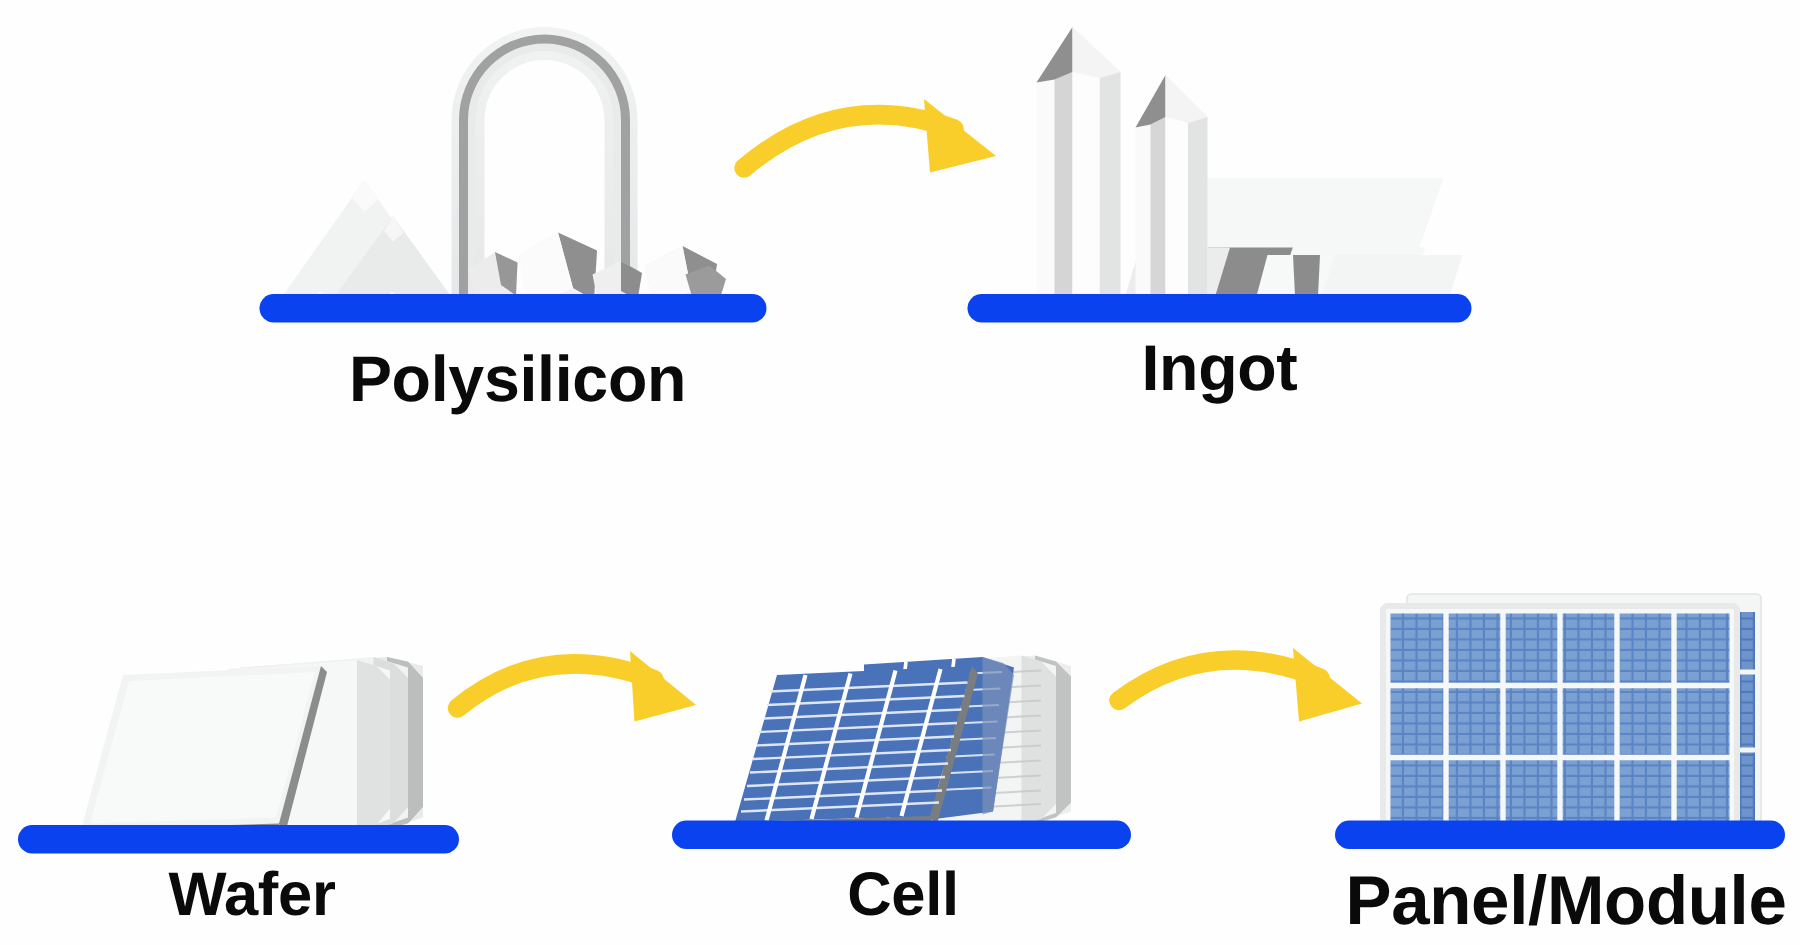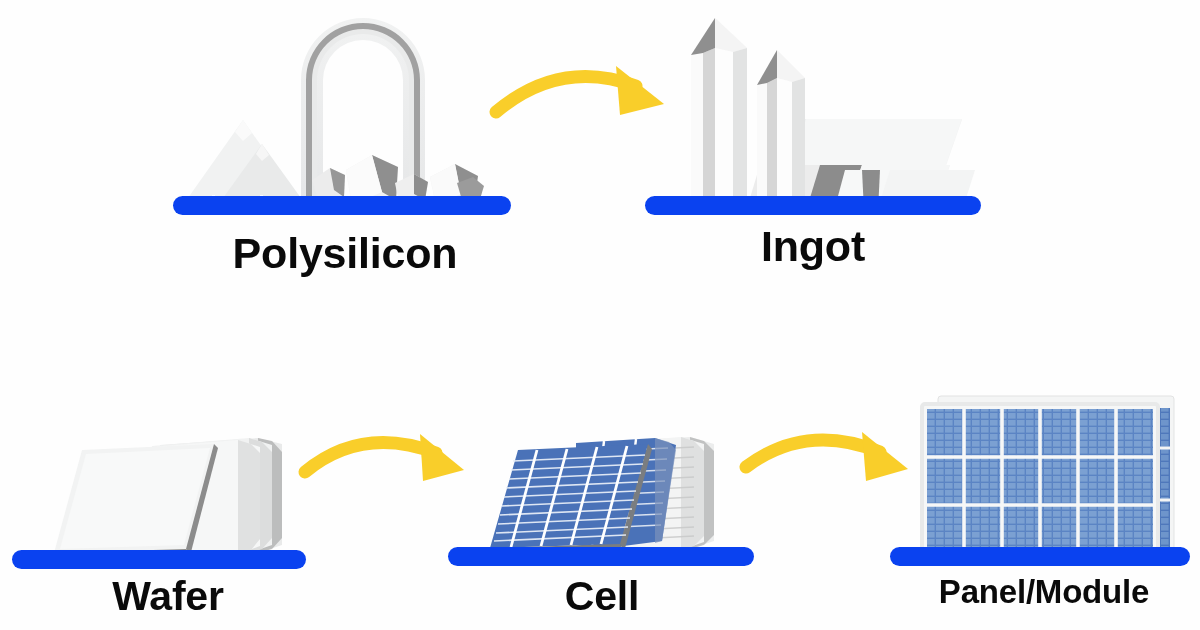--- a/index.html
+++ b/index.html
@@ -19,21 +19,21 @@
     color:#0a0a0a;
     white-space:nowrap;
     text-align:center;
     transform:translateX(-50%);
     letter-spacing:-0.2px;
   }
   .lbl-poly{left:345px;top:229px;font-size:43px;}
   .lbl-ingot{left:813px;top:222px;font-size:43px;}
   .lbl-wafer{left:168px;top:573px;font-size:41px;}
   .lbl-cell{left:602px;top:573px;font-size:41px;}
-  .lbl-panel{left:1044px;top:573px;font-size:33px;}
+  .lbl-panel{left:1044px;top:573px;font-size:46px;}
 </style>
 </head>
 <body>
 
 <div id="stage">
 
   <svg class="stage-svg" viewBox="0 0 1200 630" xmlns="http://www.w3.org/2000/svg">
     <defs>
       <pattern id="cellTex" width="9" height="7" patternUnits="userSpaceOnUse">
         <rect width="9" height="7" fill="#5b84c4"></rect>

